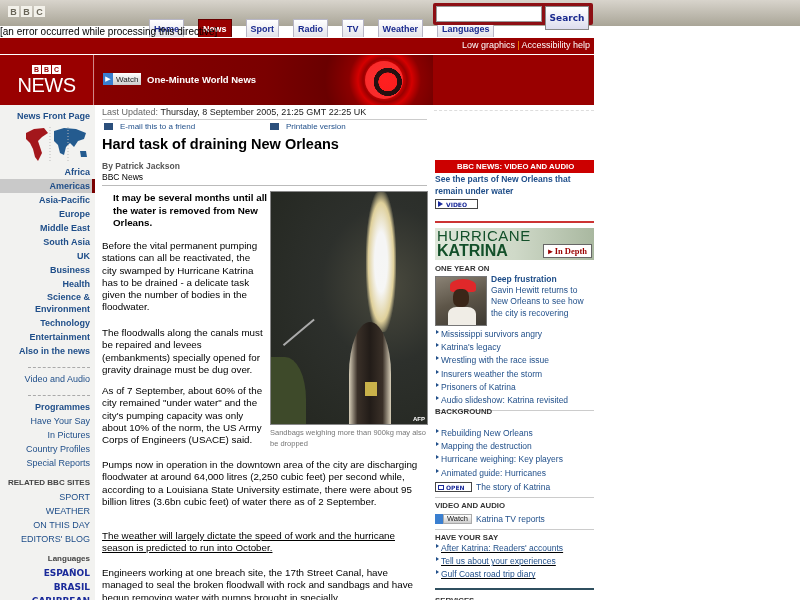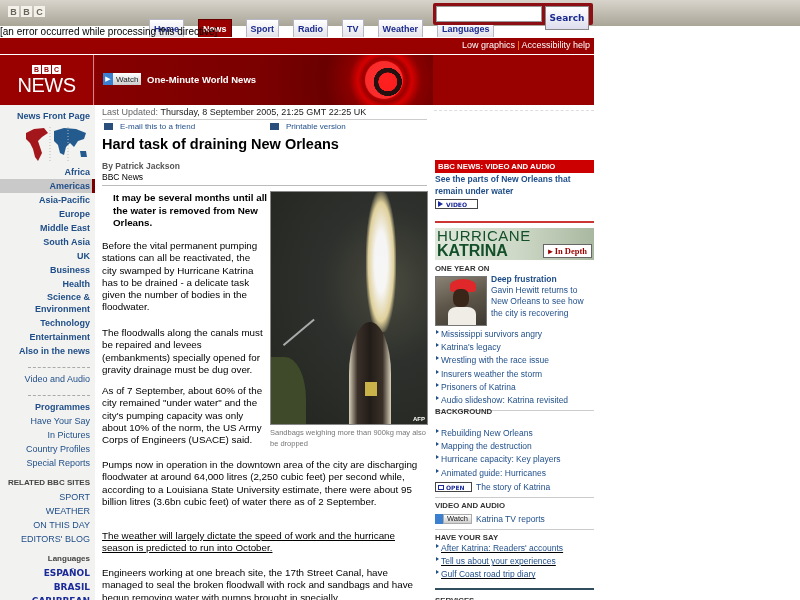--- a/index.html
+++ b/index.html
@@ -75,21 +75,21 @@
   .photo .levee { position: absolute; left: 78px; top: 130px; width: 42px; height: 104px; background: linear-gradient(90deg, #d8cfb9, #3a3028 20%, #221c18 50%, #3a3028 80%, #d8cfb9); border-radius: 50% 50% 0 0; }
   .photo .truck { position: absolute; left: 94px; top: 190px; width: 12px; height: 14px; background: #c9b24a; }
   .photo .heli { position: absolute; left: 20px; top: 135px; width: 40px; height: 40px; border-top: 2px solid #aaa; transform: rotate(-40deg); }
   .photo .land { position: absolute; left: 0; top: 165px; width: 35px; height: 70px; background: #3e4a2a; border-radius: 0 60% 0 0; }
   .photo .afp { position: absolute; right: 2px; bottom: 2px; color: #fff; font: bold 6px "Liberation Sans", sans-serif; }
   .caption { position: absolute; left: 168px; top: 322px; width: 160px; font: 7.5px "Liberation Sans", sans-serif; color: #777; line-height: 11px; }
 
   
   .rcol { position: absolute; left: 434px; top: 105px; width: 160px; }
   .rcol-dotted { position: absolute; left: 0; top: 0; width: 160px; height: 6px; border-bottom: 1px dashed #ddd; }
-  .va-head { position: absolute; left: 1px; top: 55px; width: 159px; height: 13px; background: #cc0000; color: #fff; font: bold 7.8px "Liberation Sans", sans-serif; padding-left: 3px; line-height: 13px; }
+  .va-head { position: absolute; left: 1px; top: 55px; width: 159px; height: 13px; background: #cc0000; color: #fff; font: bold 7.8px "Liberation Sans", sans-serif; padding-left: 22px; line-height: 13px; }
   .va-link { position: absolute; left: 1px; top: 69px; width: 159px; font: bold 8.5px "Liberation Sans", sans-serif; color: #1f4e89; line-height: 11.5px; }
   .video-btn { position: absolute; left: 1px; top: 94px; width: 43px; height: 10px; border: 1px solid #444; background: #fff; font: bold 6px "DejaVu Sans", sans-serif; color: #1a2a9a; display: flex; align-items: center; padding-left: 2px; gap: 3px; }
   .video-btn .tri { width: 0; height: 0; border-left: 5px solid #1a2a9a; border-top: 3px solid transparent; border-bottom: 3px solid transparent; }
   .redrule { position: absolute; left: 1px; top: 116px; width: 159px; border-top: 2px solid #c33; }
   .katrina { position: absolute; left: 1px; top: 123px; width: 159px; height: 32px; background: linear-gradient(90deg, #dfe7da 0, #cfd9c8 50%, #a9b8a0 100%); overflow: hidden; }
   .katrina .k1 { position: absolute; left: 2px; top: 0; font: 15px "Liberation Sans", sans-serif; color: #13502a; letter-spacing: 0.5px; line-height: 15px; }
   .katrina .k2 { position: absolute; left: 2px; top: 14px; font: bold 16px "Liberation Sans", sans-serif; color: #13502a; line-height: 17px; }
   .katrina .indepth { position: absolute; right: 2px; top: 16px; height: 14px; padding: 0 4px; background: #fff; border: 1px solid #666; font: bold 8.5px "Liberation Serif", serif; color: #990000; line-height: 12px; }
   .sec-head { position: absolute; left: 1px; font: bold 7.8px "Liberation Sans", sans-serif; color: #333; }
   .oyo-img { position: absolute; left: 1px; top: 171px; width: 52px; height: 50px; background: linear-gradient(160deg, #8a8275 0, #5d5548 50%, #3e3a33 100%); border: 1px solid #777; overflow: hidden; }
@@ -274,21 +274,21 @@
     <a>Insurers weather the storm</a>
     <a>Prisoners of Katrina</a>
     <a>Audio slideshow: Katrina revisited</a>
   </div>
   <div class="thinrule" style="top:305px;"></div>
 
   <div class="sec-head" style="top:302px;">BACKGROUND</div>
   <div class="blist" style="top:322px;">
     <a>Rebuilding New Orleans</a>
     <a>Mapping the destruction</a>
-    <a>Hurricane capacity: Key players</a>
+    <a>Hurricane weighing: Key players</a>
     <a>Animated guide: Hurricanes</a>
   </div>
   <div class="open-row">
     <a class="open-btn">
         <span class="sq"></span>
         <span>OPEN</span>
       </a>
     <a class="txt">The story of Katrina</a>
   </div>
   <div class="thinrule" style="top:392px;"></div>

